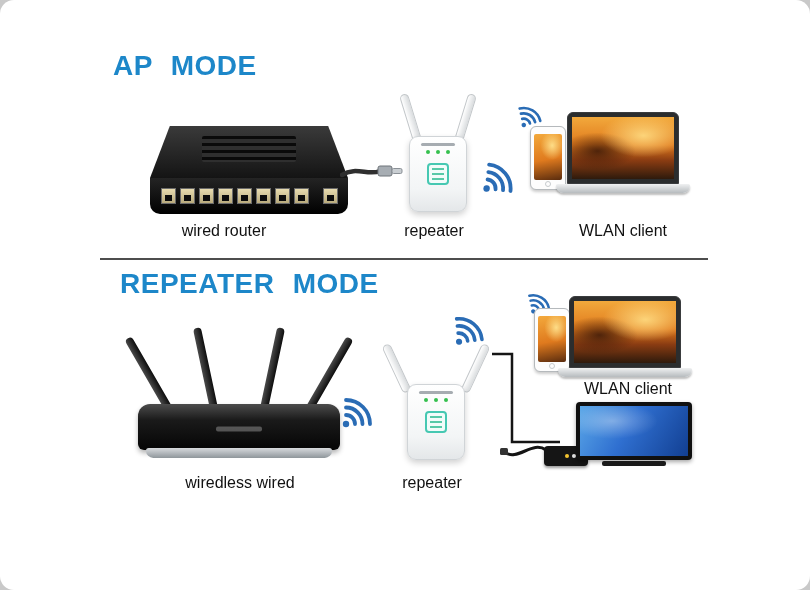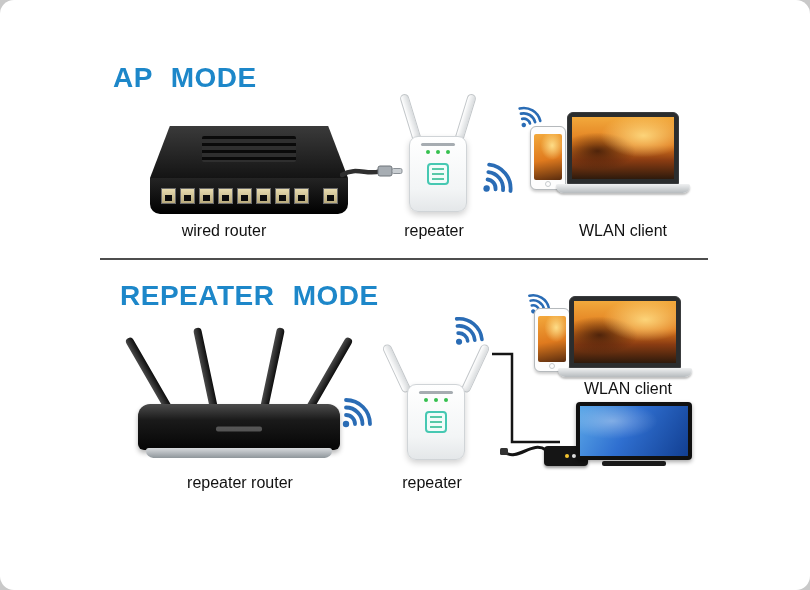--- a/index.html
+++ b/index.html
@@ -5,21 +5,21 @@
   :root{
     --title:#1d87c9;
     --wifi:#2a6cb5;
     --ink:#111111;
   }
   *{box-sizing:border-box;}
   body{margin:0;background:#c9c9c9;font-family:"Liberation Sans",sans-serif;}
   .canvas{position:relative;width:810px;height:590px;background:#ffffff;border-radius:14px;overflow:hidden;}
 
   
-  .title{position:absolute;font-weight:bold;font-size:28px;color:var(--title);letter-spacing:.5px;word-spacing:10px;white-space:nowrap;margin-top:12px;}
+  .title{position:absolute;font-weight:bold;font-size:28px;color:var(--title);letter-spacing:.5px;word-spacing:10px;white-space:nowrap;}
   .t-ap{left:113px;top:50px;}
   .t-rep{left:120px;top:268px;}
   .caption{position:absolute;font-size:16px;color:var(--ink);white-space:nowrap;transform:translateX(-50%);}
   .cap-wired{left:224px;top:222px;}
   .cap-rep-a{left:434px;top:222px;}
   .cap-client-a{left:623px;top:222px;}
   .cap-wireless{left:240px;top:474px;}
   .cap-rep-b{left:432px;top:474px;}
   .cap-client-b{left:628px;top:380px;}
 
@@ -258,17 +258,17 @@
   <div class="stream-box">
     <i class="dot-y"></i>
     <i class="dot-w"></i>
     <i class="dot-r"></i>
   </div>
 
   <div class="tv">
     <div class="tv-screen"></div>
   </div>
 
-  <div class="caption cap-wireless">repeater router</div>
+  <div class="caption cap-wireless">wiredless wired</div>
   <div class="caption cap-rep-b">repeater</div>
   <div class="caption cap-client-b">WLAN client</div>
 
 </div>
 
 </body></html>

